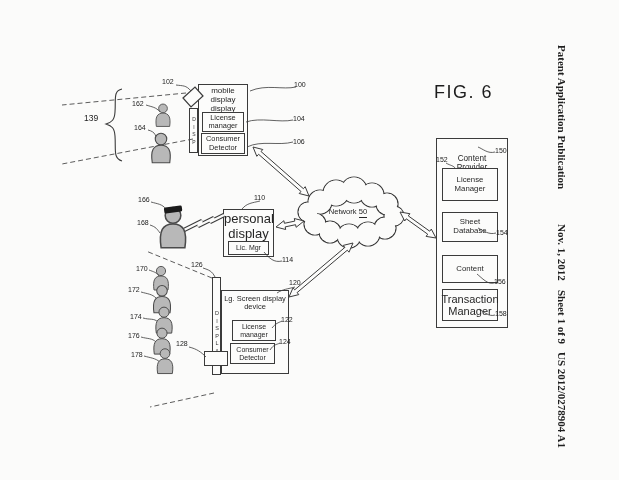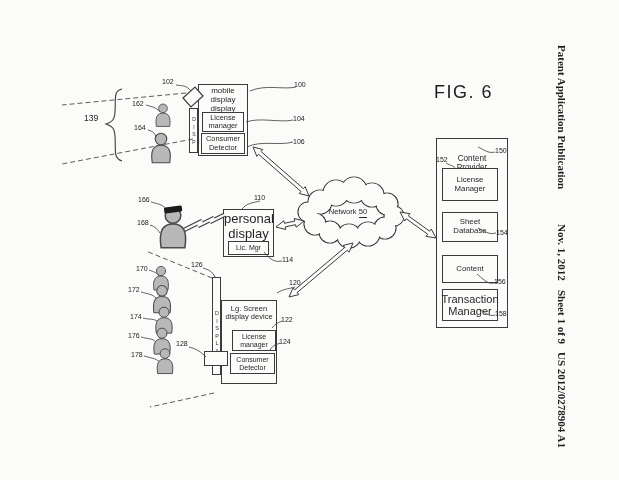--- a/index.html
+++ b/index.html
@@ -150,21 +150,21 @@
     <div class="subbox" style="left:3px;top:27px;width:42px;height:20px">License manager</div>
     <div class="subbox" style="left:2px;top:48px;width:44px;height:21px">Consumer Detector</div>
   </div>
   <div class="vstrip" style="left:189px;top:108px;width:9px;height:45px">DISP</div>
 
   <div class="box" style="left:223px;top:209px;width:51px;height:48px">
     <div class="box-title" style="font-size:13px">personal display device</div>
     <div class="subbox" style="left:4px;top:31px;width:41px;height:14px;font-size:7px">Lic. Mgr</div>
   </div>
 
-  <div class="box" style="left:221px;top:300px;width:56px;height:84px">
+  <div class="box" style="left:221px;top:290px;width:68px;height:84px">
     <div class="box-title" style="font-size:7.5px;padding-top:4px">Lg. Screen display device</div>
     <div class="subbox" style="left:10px;top:29px;width:44px;height:21px;font-size:7px">License manager</div>
     <div class="subbox" style="left:8px;top:52px;width:45px;height:21px;font-size:7px">Consumer Detector</div>
   </div>
   <div class="vstrip" style="left:212px;top:277px;width:9px;height:118px;font-size:5.5px;padding-top:20px;height:98px">DISPLAY</div>
   <div class="abs" style="left:204px;top:351px;width:24px;height:15px;background:#fcfcfb;border:1.2px solid #3b3b3b;box-sizing:border-box;z-index:2"></div>
 
   <div class="box" style="left:436px;top:138px;width:72px;height:190px">
     <div class="box-title" style="font-size:8.2px;width:50px;margin:13px auto">Content Provider</div>
     <div class="subbox" style="left:5px;top:29px;width:56px;height:33px;font-size:7.8px">License Manager</div>

